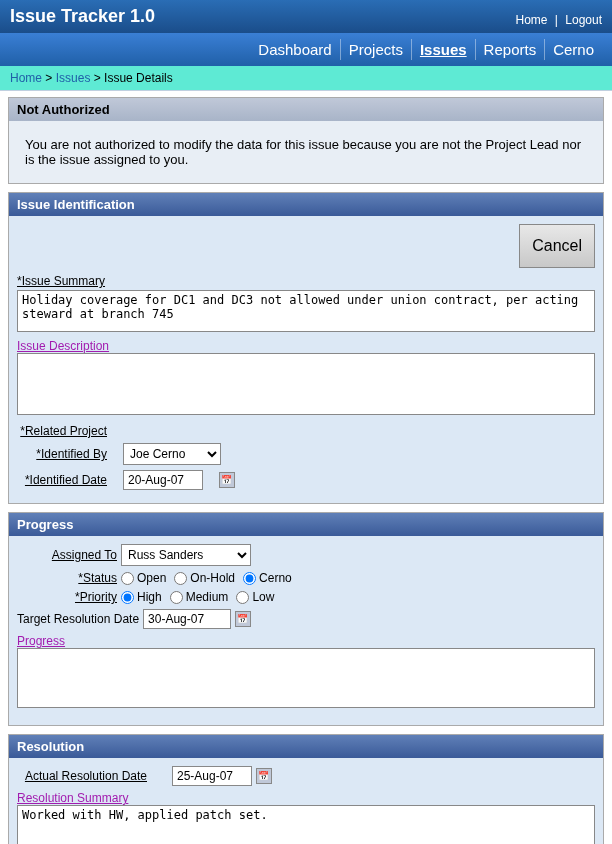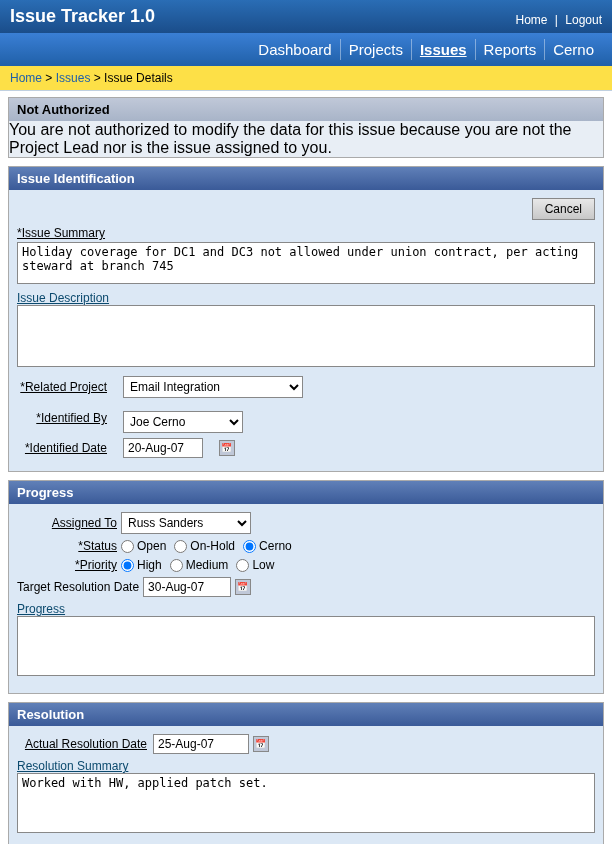--- a/index.html
+++ b/index.html
@@ -35,21 +35,21 @@
       border-right: 1px solid rgba(255,255,255,0.4);
     }
     .navbar a:last-child { border-right: none; }
     .navbar a.active {
       text-decoration: underline;
       font-weight: bold;
     }
 
     
     .breadcrumb {
-      background: #fde047;
+      background: #5eead4;
       padding: 5px 10px;
       font-size: 12px;
       border-bottom: 1px solid #c0d0e0;
     }
     .breadcrumb a { color: #2060a8; text-decoration: none; }
 
     
     .content { padding: 6px 8px; }
 
     
@@ -58,22 +58,22 @@
       margin-bottom: 8px;
     }
     .not-authorized-header {
       background: linear-gradient(to bottom, #c0c8d8, #a8b4c8);
       padding: 4px 8px;
       font-weight: bold;
       font-size: 13px;
     }
     .not-authorized-body {
       background: #e8eef5;
-      padding: 0;
-      font-size: 16px;
+      padding: 16px;
+      font-size: 13px;
     }
 
     
     .section {
       border: 1px solid #aaa;
       margin-bottom: 8px;
     }
     .section-header {
       background: linear-gradient(to bottom, #6080b8, #3a5a98);
       color: white;
@@ -85,34 +85,34 @@
       background: #dce8f5;
       padding: 8px;
     }
 
     
     .form-row {
       margin-bottom: 6px;
     }
     label, .field-label {
       font-size: 12px;
-      color: #0c4a6e;
+      color: #a21caf;
     }
     .field-label.underline { text-decoration: underline; }
 
     .cancel-row {
       display: flex;
       justify-content: flex-end;
       margin-bottom: 6px;
     }
     .cancel-btn {
       background: linear-gradient(to bottom, #e8e8e8, #c8c8c8);
       border: 1px solid #888;
-      padding: 3px 12px;
-      font-size: 12px;
+      padding: 12px 12px;
+      font-size: 16px;
       cursor: pointer;
     }
 
     .text-input {
       border: 1px solid #888;
       background: white;
       font-size: 12px;
       padding: 2px 4px;
     }
     .textarea-wrapper {
@@ -238,28 +238,25 @@
 
       <div class="form-row">
         <span class="field-label underline">Issue Description</span>
         <div class="textarea-wrapper">
           <textarea rows="4" style=""></textarea>
         </div>
       </div>
 
       <div class="inline-row">
         <span class="inline-label">*Related Project</span>
-        <select style="width:180px;">
-          <option>Email Integration</option>
-        </select>
       </div>
 
       <div class="inline-row">
         <span class="inline-label">*Identified By</span>
-        <select style="width:120px;margin-top:8px;">
+        <select style="width:98px;">
           <option>Joe Cerno</option>
         </select>
       </div>
 
       <div class="inline-row">
         <span class="inline-label">*Identified Date</span>
         <input type="text" class="text-input" style="width: 80px;" value="20-Aug-07">
         <span class="cal-icon">📅</span>
       </div>
 
@@ -326,21 +323,21 @@
 
     </div>
   </div>
 
   <div class="section">
     <div class="section-header">Resolution</div>
     <div class="section-body">
 
       <div class="progress-inline">
         <span style="min-width:130px; text-align:right; font-size:12px; text-decoration:underline;">Actual Resolution Date</span>
-        <input type="text" class="text-input" style="width: 96px; margin-left: 2px;" value="25-Aug-07">
+        <input type="text" class="text-input" style="width: 80px; margin-left: 21px;" value="25-Aug-07">
         <span class="cal-icon">📅</span>
       </div>
 
       <div class="form-row">
         <span class="field-label underline">Resolution Summary</span>
         <textarea class="resolution-textarea" rows="4" style="">Worked with HW, applied patch set.</textarea>
       </div>
 
     </div>
   </div>

